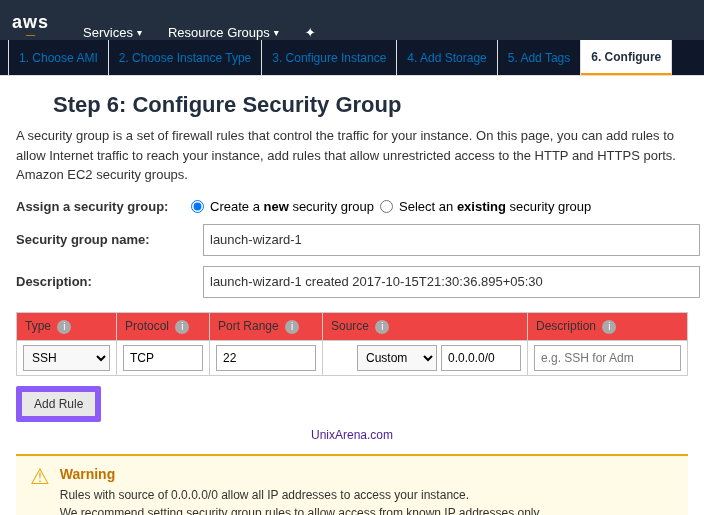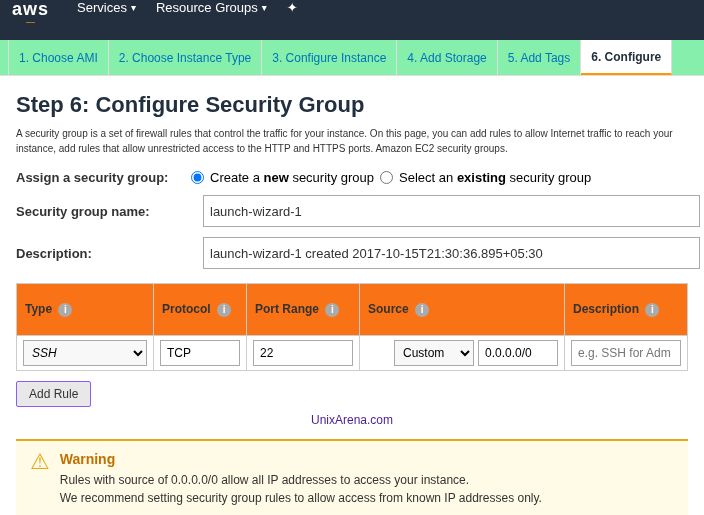--- a/index.html
+++ b/index.html
@@ -3,23 +3,23 @@
   <meta charset="utf-8">
   <style>
     * { box-sizing: border-box; margin: 0; padding: 0; }
     body { font-family: Arial, sans-serif; font-size: 13px; background: #fff; width: 704px; }
 
     
     .top-nav {
       background: #232f3e;
       height: 40px;
       display: flex;
-      align-items: flex-start;
+      align-items: flex-end;
       padding: 0 12px;
-      gap: 20px;
+      gap: 26px;
     }
     .aws-logo {
       display: flex;
       flex-direction: column;
       align-items: center;
       margin-right: 8px;
     }
     .aws-logo .aws-text {
       color: #fff;
       font-size: 18px;
@@ -38,21 +38,21 @@
       cursor: pointer;
       display: flex;
       align-items: center;
       gap: 4px;
     }
     .nav-arrow { font-size: 10px; }
 
     
     .breadcrumb-tabs {
       display: flex;
-      background: #86efac;
+      background: #0f172a;
       border-bottom: 1px solid #ddd;
       padding: 0 8px;
       height: 36px;
       align-items: center;
       gap: 0;
     }
     .breadcrumb-tab {
       font-size: 12px;
       color: #0073bb;
       padding: 0 10px;
@@ -74,24 +74,25 @@
     
     .main-content {
       padding: 16px 16px 0 16px;
     }
 
     .page-title {
       font-size: 22px;
       font-weight: bold;
       color: #232f3e;
       margin-bottom: 8px;
+      margin-left: 37px;
     }
 
     .description-text {
-      font-size: 10px;
+      font-size: 13px;
       color: #333;
       line-height: 1.5;
       margin-bottom: 14px;
     }
 
     
     .form-row {
       display: flex;
       align-items: center;
       margin-bottom: 10px;
@@ -124,25 +125,25 @@
       margin-left: 12px;
     }
 
     
     .rules-table {
       width: 100%;
       border-collapse: collapse;
       margin-top: 14px;
     }
     .rules-table th {
-      background: #f97316;
+      background: #ef4444;
       border: 1px solid #ccc;
-      padding: 18px 8px;
-      font-size: 12px;
-      font-weight: bold;
+      padding: 6px 8px;
+      font-size: 12px;
+      font-weight: normal;
       text-align: left;
       color: #333;
     }
     .rules-table td {
       border: 1px solid #ccc;
       padding: 4px 6px;
       font-size: 12px;
     }
     .info-icon {
       display: inline-block;
@@ -181,21 +182,21 @@
       gap: 4px;
       padding-left: 28px;
     }
 
     
     .add-rule-btn {
       margin-top: 10px;
       padding: 5px 12px;
       font-size: 12px;
       background: #e8e8e8;
-      border: 1px solid #8b5cf6;
+      border: 6px solid #8b5cf6;
       cursor: pointer;
       border-radius: 2px;
       color: #333;
     }
 
     
     .watermark {
       text-align: center;
       color: #4c1d95;
       font-size: 12px;
@@ -325,21 +326,21 @@
         </th>
         <th>
           <span>Description</span>
           <span class="info-icon">i</span>
         </th>
       </tr>
     </thead>
     <tbody>
       <tr>
         <td>
-          <select class="select-box" style="width:124px;font-style:italic;">
+          <select class="select-box" style="width:87px;">
             <option>SSH</option>
           </select>
         </td>
         <td>
           <input type="text" class="small-input" style="width: 80px;" readonly="" value="TCP">
         </td>
         <td>
           <input type="text" class="small-input" style="width: 100px;" value="22">
         </td>
         <td>

